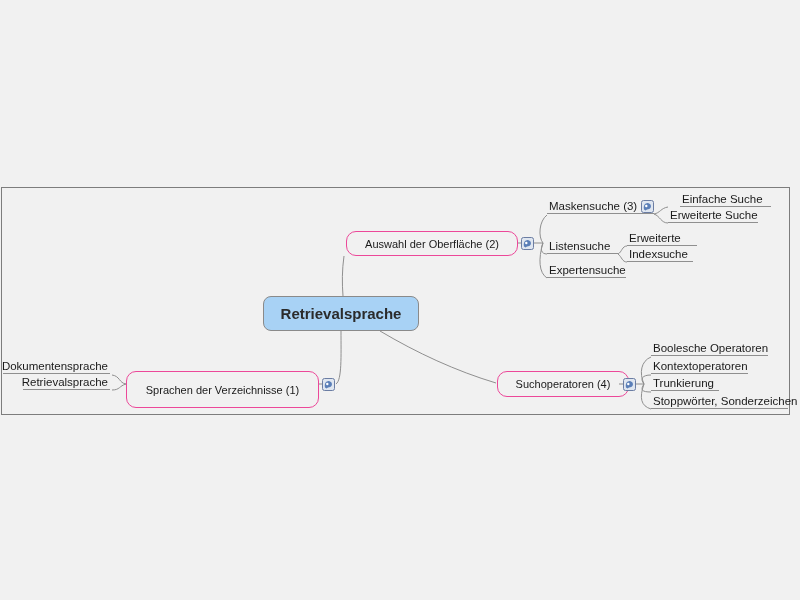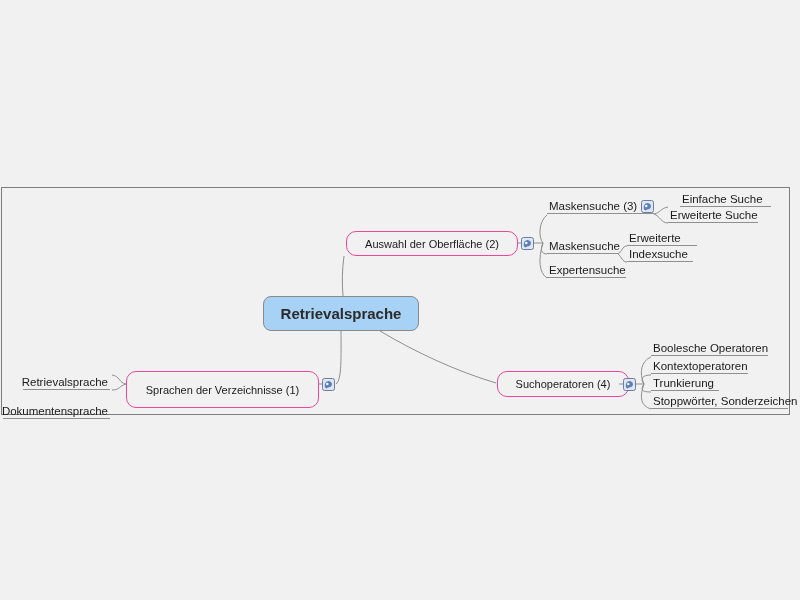--- a/index.html
+++ b/index.html
@@ -117,21 +117,21 @@
     </span>
   </div>
   <div class="leaf" style="left:668px;top:192px;width:91px;margin-left:12px;">
     <span>Einfache Suche</span>
   </div>
   <div class="leaf" style="left:668px;top:208px;width:90px;">
     <span>Erweiterte Suche</span>
   </div>
 
   <div class="leaf" style="left:547px;top:239px;width:71px;">
-    <span>Maskensuche</span>
+    <span>Listensuche</span>
   </div>
   <div class="leaf" style="left:627px;top:231px;width:70px;">
     <span>Erweiterte</span>
   </div>
   <div class="leaf" style="left:627px;top:247px;width:66px;">
     <span>Indexsuche</span>
   </div>
 
   <div class="leaf" style="left:547px;top:263px;width:79px;">
     <span>Expertensuche</span>
@@ -140,21 +140,21 @@
   <div class="bubble" style="left:126px;top:371px;width:193px;height:37px;">
     <span>Sprachen der Verzeichnisse (1)</span>
   </div>
   <span class="icon" style="left:322px;top:378px;">
     <svg width="13" height="13" viewBox="0 0 13 13">
         <rect x="0.5" y="0.5" width="12" height="12" rx="2" fill="#dfe6f0" stroke="#6b7da3"></rect>
         <path d="M3 9.5 C2 5.5 4.5 2.5 7.5 3.2 C10.5 4 10.8 7.8 8.2 9 C6.8 9.6 5.2 9.4 4.6 10.6 Z" fill="#5b7fb8"></path>
         <circle cx="5.3" cy="6" r="1.2" fill="#ffffff"></circle>
       </svg>
   </span>
-  <div class="leaf right-align" style="left:3px;top:359px;width:107px;margin-top:45px;">
+  <div class="leaf right-align" style="left:3px;top:359px;width:107px;">
     <span>Dokumentensprache</span>
   </div>
   <div class="leaf right-align" style="left:23px;top:375px;width:87px;">
     <span>Retrievalsprache</span>
   </div>
 
   <div class="bubble" style="left:497px;top:371px;width:132px;height:26px;">
     <span>Suchoperatoren (4)</span>
   </div>
   <span class="icon" style="left:623px;top:378px;">

